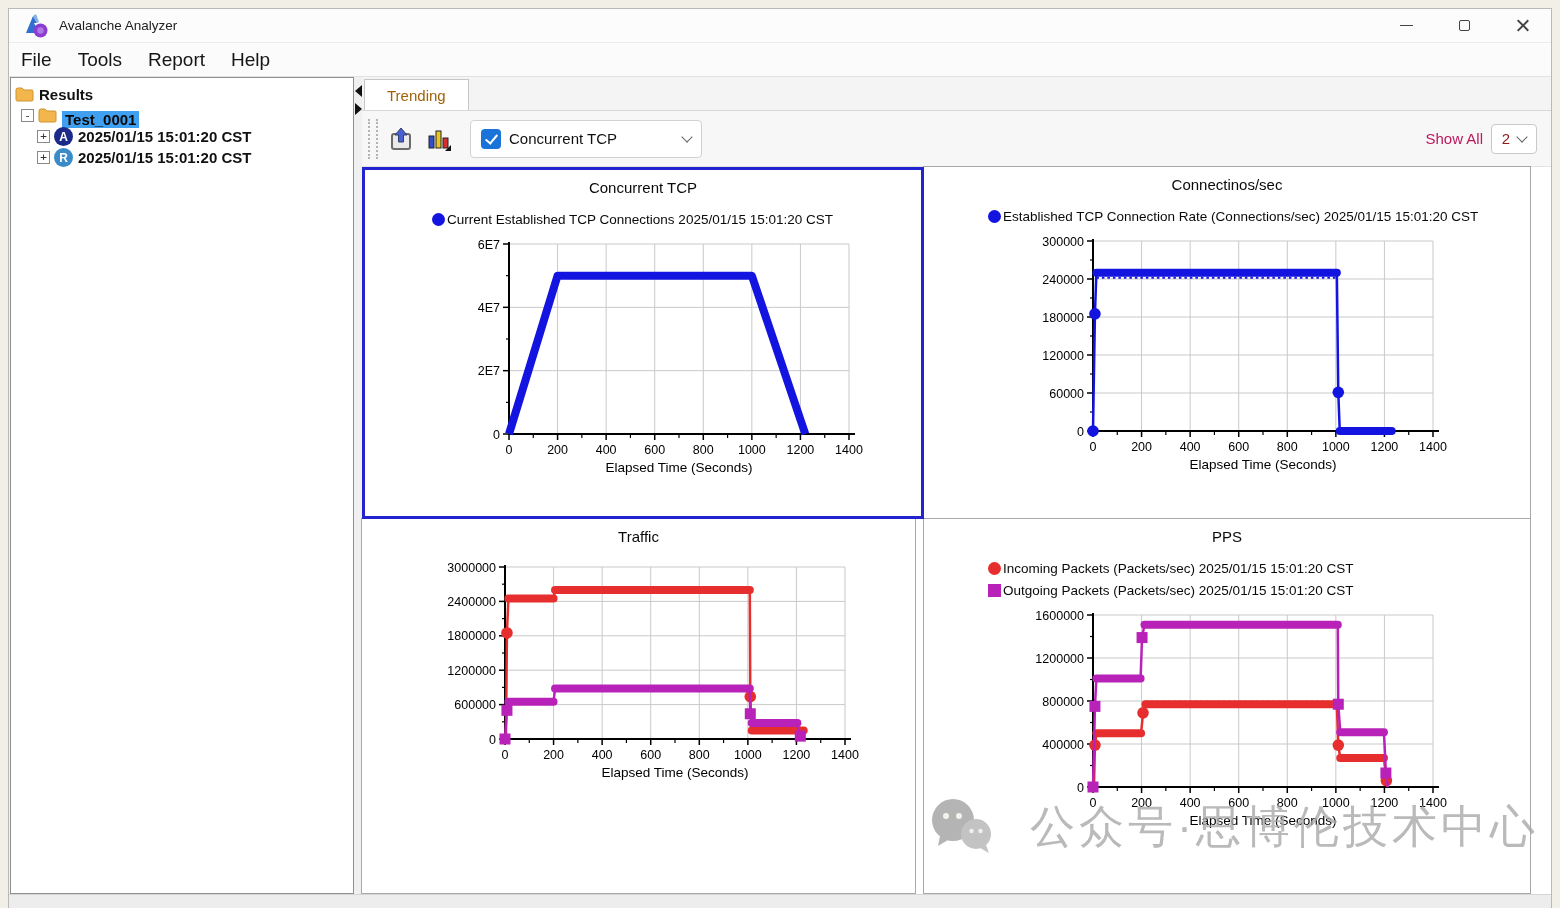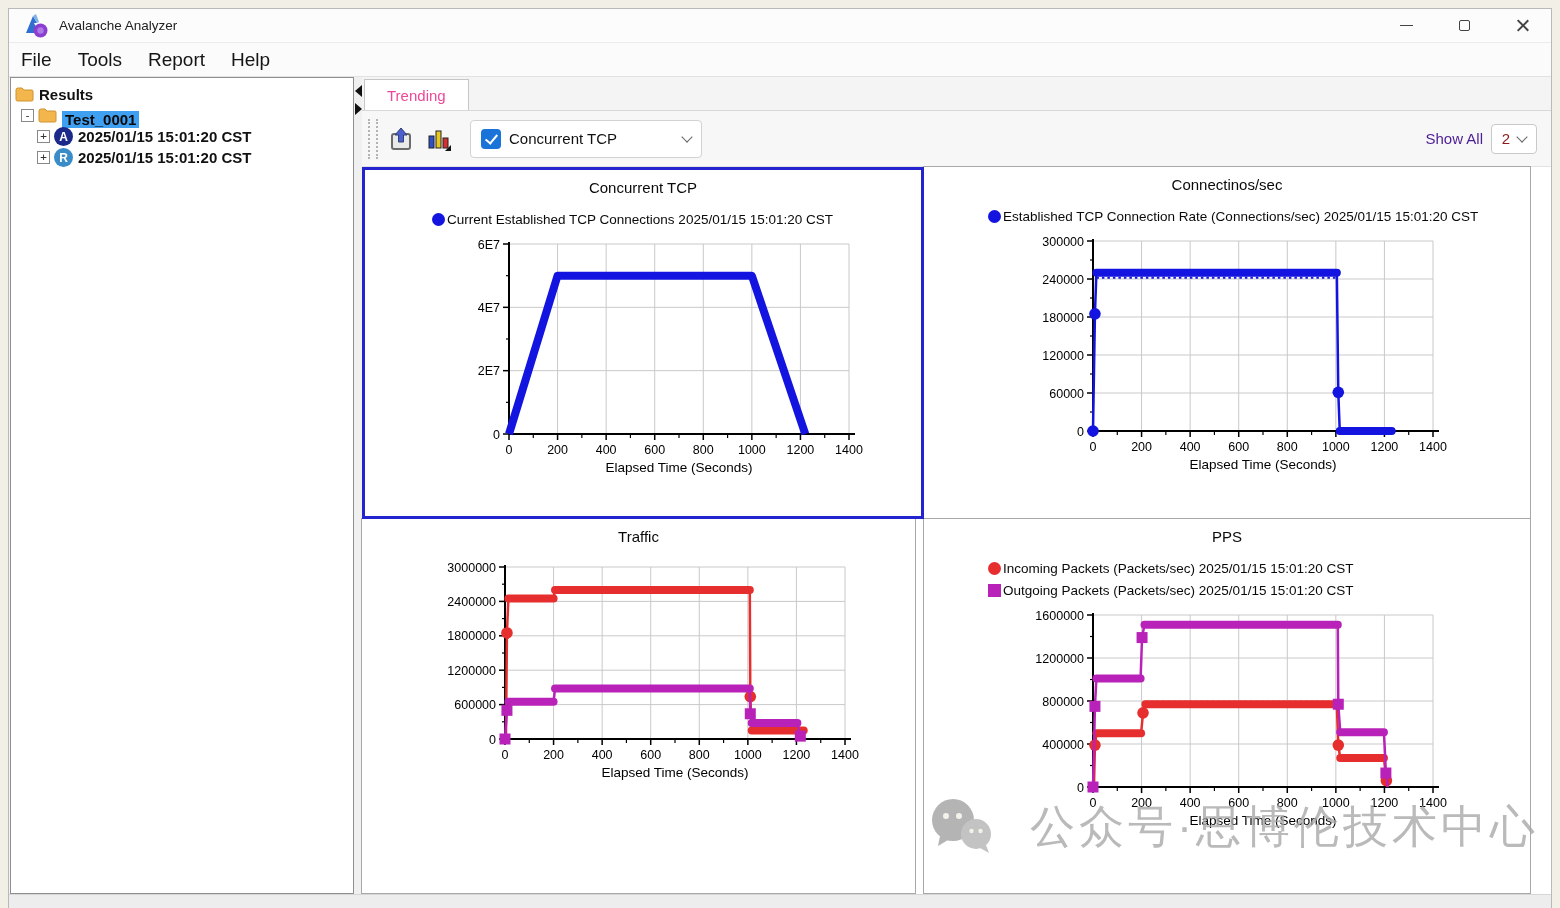--- a/index.html
+++ b/index.html
@@ -46,35 +46,35 @@
   .splitter { width:8px; background:#f0f0f0; display:flex; flex-direction:column; align-items:center;
               padding-top:8px; gap:6px; flex:0 0 auto; }
   .tri-left { width:0; height:0; border-top:6px solid transparent; border-bottom:6px solid transparent; border-right:7px solid #111; }
   .tri-right{ width:0; height:0; border-top:6px solid transparent; border-bottom:6px solid transparent; border-left:7px solid #111; }
 
   .mainpanel { flex:1 1 auto; display:flex; flex-direction:column; min-width:0; background:#fff; }
 
   
   .tabstrip { height:34px; background:#f4f4f4; border-bottom:1px solid #d8d8d8; display:flex; align-items:flex-end; padding-left:2px; flex:0 0 auto; }
   .tab { height:31px; padding:0 22px; background:#fff; border:1px solid #c6c6c6; border-bottom:none;
-         display:flex; align-items:center; font-size:15px; color:#ec4899; }
+         display:flex; align-items:center; font-size:15px; color:#a16207; }
 
   
   .toolbar { height:56px; background:#f7f7f7; border-bottom:1px solid #e2e2e2; display:flex; align-items:center; padding:0 14px 0 6px; flex:0 0 auto; }
   .gripper { width:10px; height:40px; border-left:2px dotted #b3b3b3; border-right:2px dotted #b3b3b3; margin-right:10px; }
   .tool-icon { width:26px; height:26px; margin-right:12px; position:relative; }
   .combo { width:232px; height:38px; background:#fff; border:1px solid #d2d2d2; border-radius:4px;
            display:flex; align-items:center; padding:0 10px; margin-left:6px; }
   .checkbox { width:20px; height:20px; background:#1a73d9; border-radius:4px; position:relative; margin-right:8px; flex:0 0 auto; }
   .checkbox:after { content:""; position:absolute; left:6.5px; top:3px; width:5px; height:10px;
                     border-right:2px solid #fff; border-bottom:2px solid #fff; transform:rotate(40deg); }
   .combo-label { font-size:15px; color:#111; flex:1 1 auto; }
   .chev { width:8px; height:8px; border-right:1.6px solid #666; border-bottom:1.6px solid #666; transform:rotate(45deg); margin-top:-4px; }
   .showall { margin-left:auto; display:flex; align-items:center; gap:8px; }
-  .showall-label { font-size:15px; color:#4c1d95; }
+  .showall-label { font-size:15px; color:#be185d; }
   .numbox { width:46px; height:30px; border:1px solid #c9c9c9; border-radius:4px; background:#fff;
             display:flex; align-items:center; justify-content:center; gap:8px; }
   .numbox .val { font-size:15px; color:#8b1b1b; }
 
   
   .chartgrid { flex:1 1 auto; display:grid; grid-template-columns:562px 1fr; grid-template-rows:352px 1fr;
                padding-right:12px; background:#fff; min-height:0; }
   .cell { border:1px solid #a8a8a8; margin:-1px 8px 0 -1px; background:#fff; overflow:hidden; padding-top:9px; position:relative; }
   .cell.sel { border:3px solid #2324d0; margin:0; z-index:2; }
   .c-title { text-align:center; font-size:15px; color:#0a0a0a; margin-bottom:12px; }

